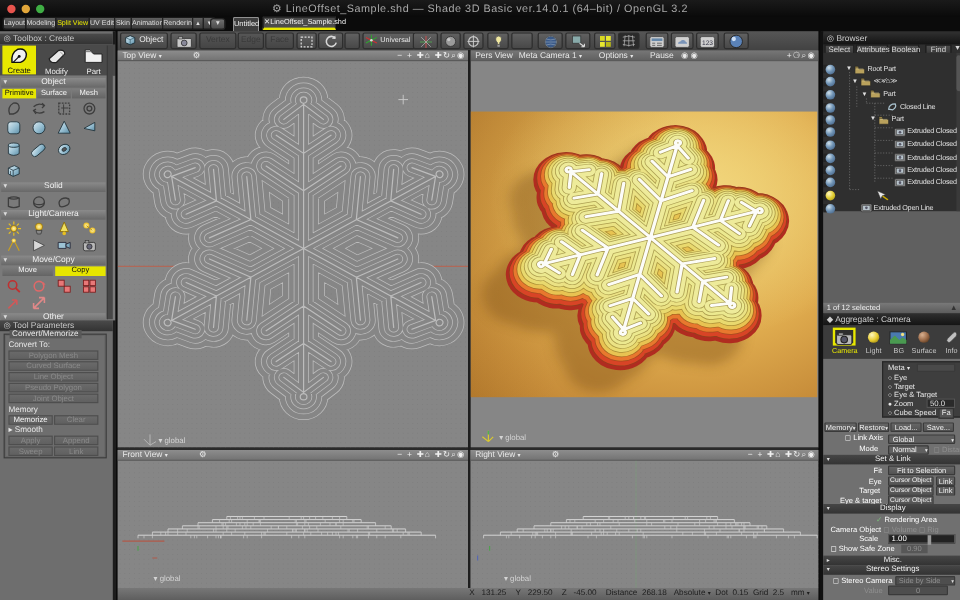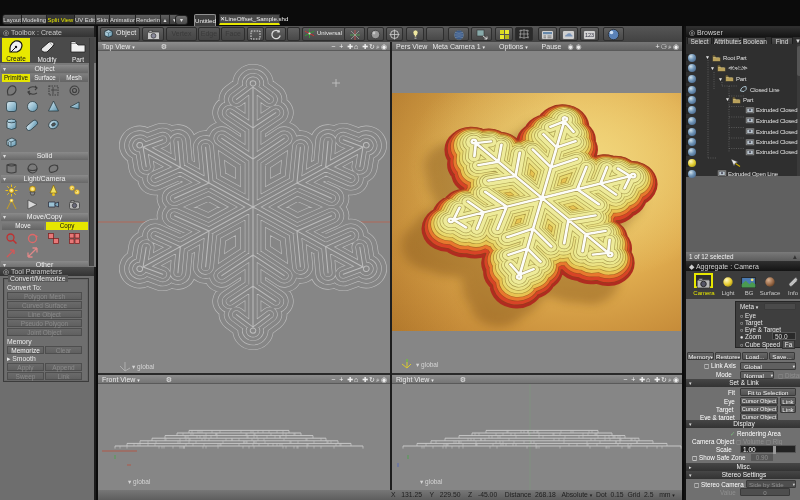--- a/index.html
+++ b/index.html
@@ -58,20 +58,26 @@
 .rbtn{position:absolute;background:linear-gradient(#666,#535353);border:1px solid #3a3a3a;
 color:#f0f0f0;font-size:6.2px;line-height:7px;text-align:center;border-radius:1px;}
 .rfield{position:absolute;background:#1f1f1f;border:1px solid #555;color:#ddd;
 font-size:6.5px;line-height:7px;padding-left:2px;}
 .dlab{color:#8f8f8f;}
 .cvbtn{position:absolute;left:7px;width:75px;height:8px;background:linear-gradient(#6a6a6a,#606060);border:1px solid #4e4e4e;color:#8a8a8a;font-size:6.5px;line-height:7px;text-align:center;}
 .grid-dots{background-image:radial-gradient(#7e7e7e 0.5px,transparent 0.6px);background-size:4px 4px;}
 </style></head><body>
 <div id="root">
 
+<div class="abs" id="titlebar">
+ <div class="tl" style="left:6px;background:#e8544d;"></div>
+ <div class="tl" style="left:18px;background:#e2a63a;"></div>
+ <div class="tl" style="left:30px;background:#3fae44;"></div>
+ <div id="title-text">⚙ LineOffset_Sample.shd — Shade 3D Basic ver.14.0.1 (64–bit) / OpenGL 3.2</div>
+</div>
 
 <div class="abs" id="menurow">
  <div class="wsgroup">
   <div class="wsbtn" style="width:19px;">Layout</div>
         <div class="wsbtn" style="width:25px;">Modeling</div>
   <div class="wsbtn sel" style="width:28px;">Split View</div>
         <div class="wsbtn" style="width:21px;">UV Edit</div>
   <div class="wsbtn" style="width:14px;">Skin</div>
         <div class="wsbtn" style="width:26px;">Animation</div>
   <div class="wsbtn" style="width:25px;">Rendering</div>

